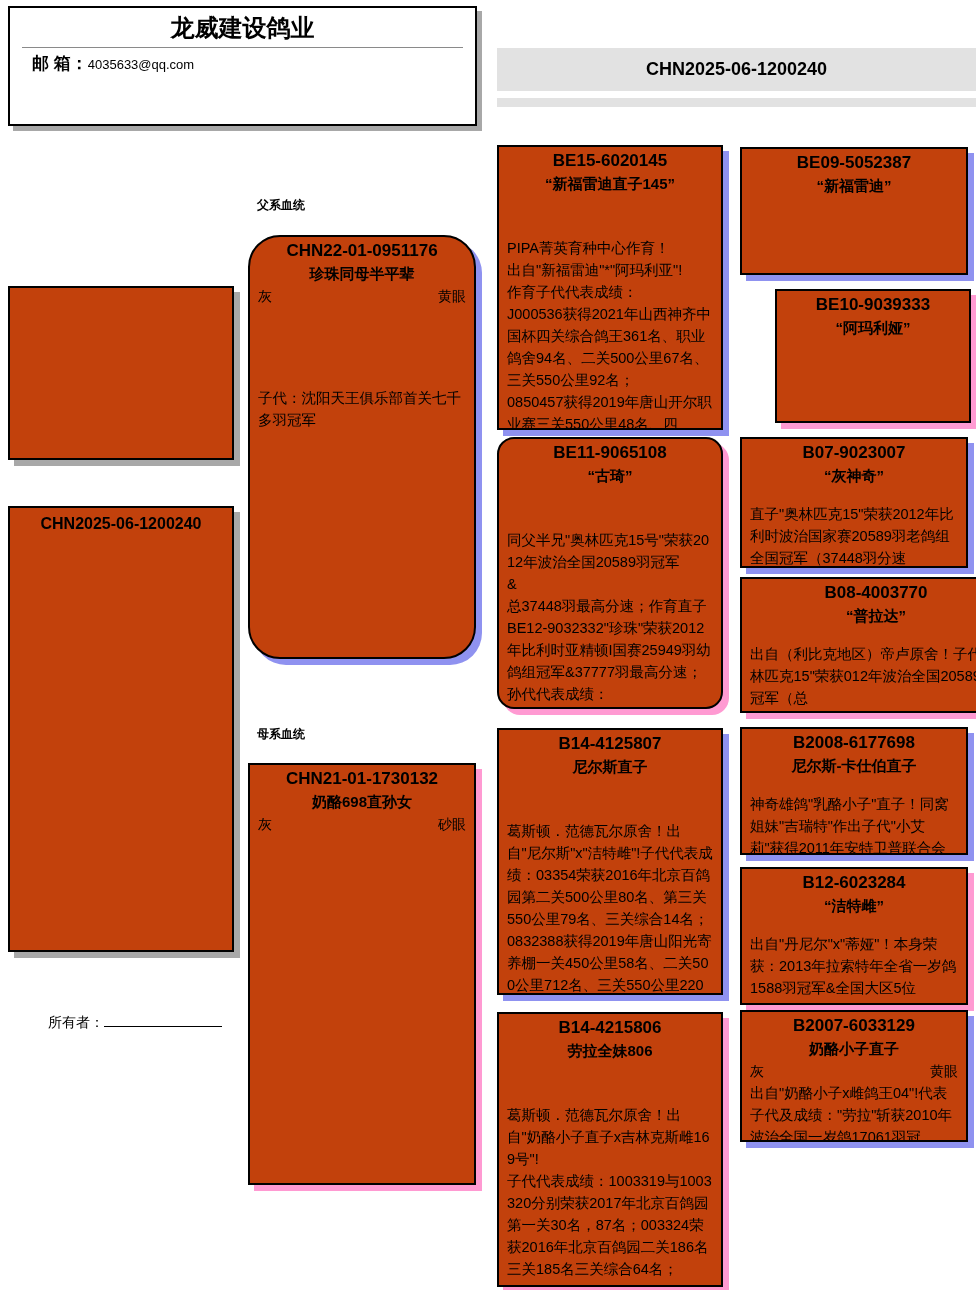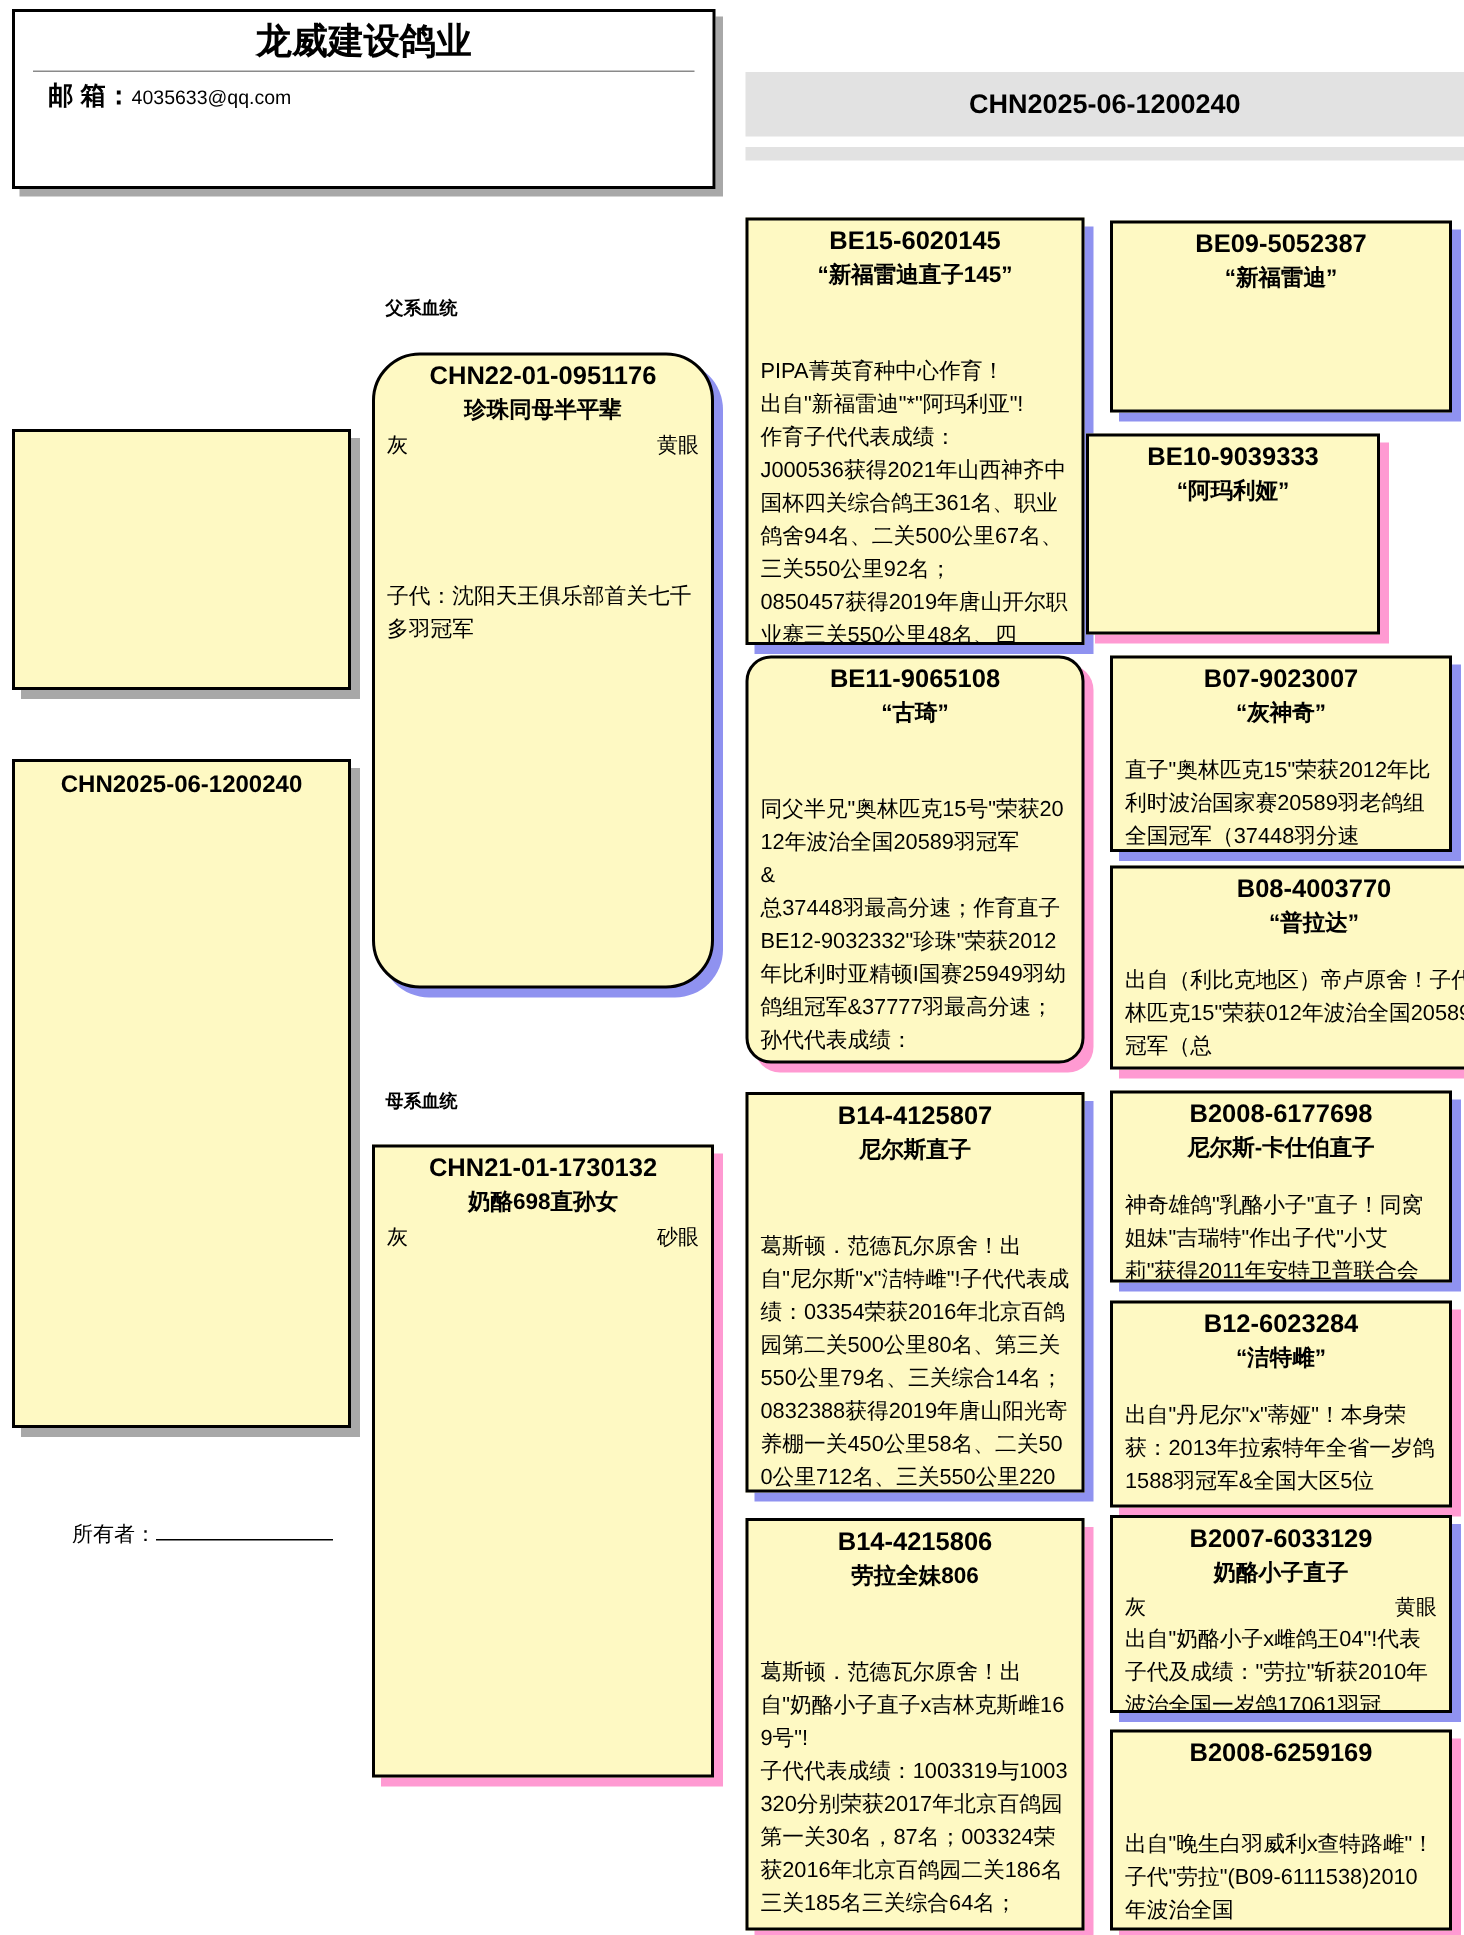--- a/index.html
+++ b/index.html
@@ -24,21 +24,21 @@
 
   
   .ring-banner{position:absolute;left:497px;top:48px;width:479px;height:43px;background:var(--bar);
     display:flex;align-items:center;justify-content:center;font-size:18px;font-weight:bold;}
   .ring-banner-thin{position:absolute;left:497px;top:98px;width:479px;height:9px;background:var(--bar);}
 
   
   .gen-label{position:absolute;font-size:12px;font-weight:bold;}
 
   
-  .box{position:absolute;background:#fef9c3;border:2px solid #000;overflow:hidden;padding:2px 8px;}
+  .box{position:absolute;background:#c2410c;border:2px solid #000;overflow:hidden;padding:2px 8px;}
   .box.male{box-shadow:6px 6px 0 var(--male);}
   .box.female{box-shadow:6px 6px 0 var(--female);}
   .box.neutral{box-shadow:6px 6px 0 var(--neutral);}
   .ring{text-align:center;font-weight:bold;font-size:17px;line-height:24px;}
   .pname{text-align:center;font-weight:bold;font-size:15px;line-height:22px;min-height:22px;}
   .eyerow{display:flex;justify-content:space-between;font-size:14px;line-height:22px;}
   .pbody{font-size:14.5px;line-height:22px;white-space:pre-wrap;word-break:break-all;}
   .gap-xl{margin-top:80px;}
   .gap-lg{margin-top:42px;}
   .gap-sm{margin-top:16px;}
@@ -132,21 +132,21 @@
     <div class="pbody gap-lg">葛斯顿．范德瓦尔原舍！出自"奶酪小子直子x吉林克斯雌169号"!
 子代代表成绩：1003319与1003320分别荣获2017年北京百鸽园第一关30名，87名；003324荣获2016年北京百鸽园二关186名三关185名三关综合64名；</div>
   </div>
 
   <div class="box male" style="left:740px;top:147px;width:228px;height:128px;">
     <div class="ring">BE09-5052387</div>
     <div class="pname">“新福雷迪”</div>
     <div class="pbody gap-sm"></div>
   </div>
 
-  <div class="box female" style="left:724px;top:289px;width:196px;height:134px;">
+  <div class="box female" style="left:775px;top:289px;width:196px;height:134px;">
     <div class="ring">BE10-9039333</div>
     <div class="pname">“阿玛利娅”</div>
     <div class="pbody gap-sm"></div>
   </div>
 
   <div class="box male" style="left:740px;top:437px;width:228px;height:131px;">
     <div class="ring">B07-9023007</div>
     <div class="pname">“灰神奇”</div>
     <div class="pbody gap-sm">直子"奥林匹克15"荣获2012年比利时波治国家赛20589羽老鸽组全国冠军（37448羽分速</div>
   </div>
@@ -172,19 +172,14 @@
   <div class="box male" style="left:740px;top:1010px;width:228px;height:132px;">
     <div class="ring">B2007-6033129</div>
     <div class="pname">奶酪小子直子</div>
     <div class="eyerow">
       <span>灰</span>
       <span>黄眼</span>
     </div>
     <div class="pbody gap-none">出自"奶酪小子x雌鸽王04"!代表子代及成绩："劳拉"斩获2010年波治全国一岁鸽17061羽冠</div>
   </div>
 
-  <div class="box female" style="left:740px;top:1153px;width:228px;height:134px;">
-    <div class="ring">B2008-6259169</div>
-    <div class="pname"></div>
-    <div class="pbody gap-sm">出自"晚生白羽威利x查特路雌"！子代"劳拉"(B09-6111538)2010年波治全国</div>
-  </div>
 
 </div>
 
 </body></html>

